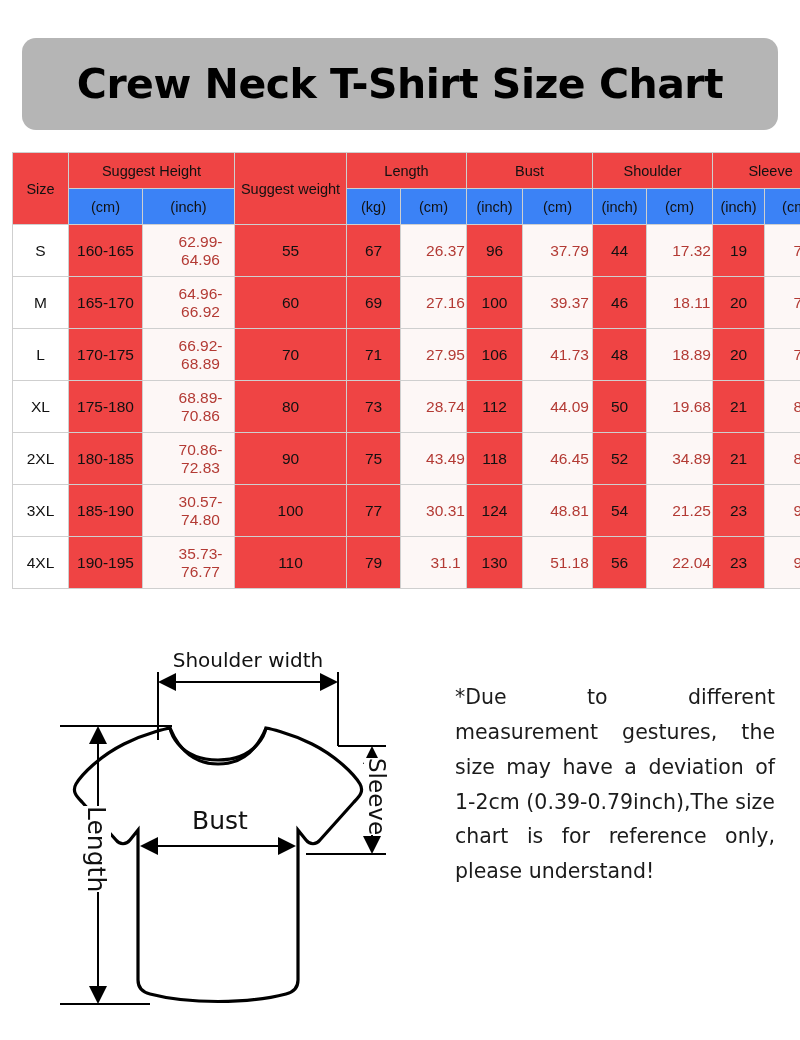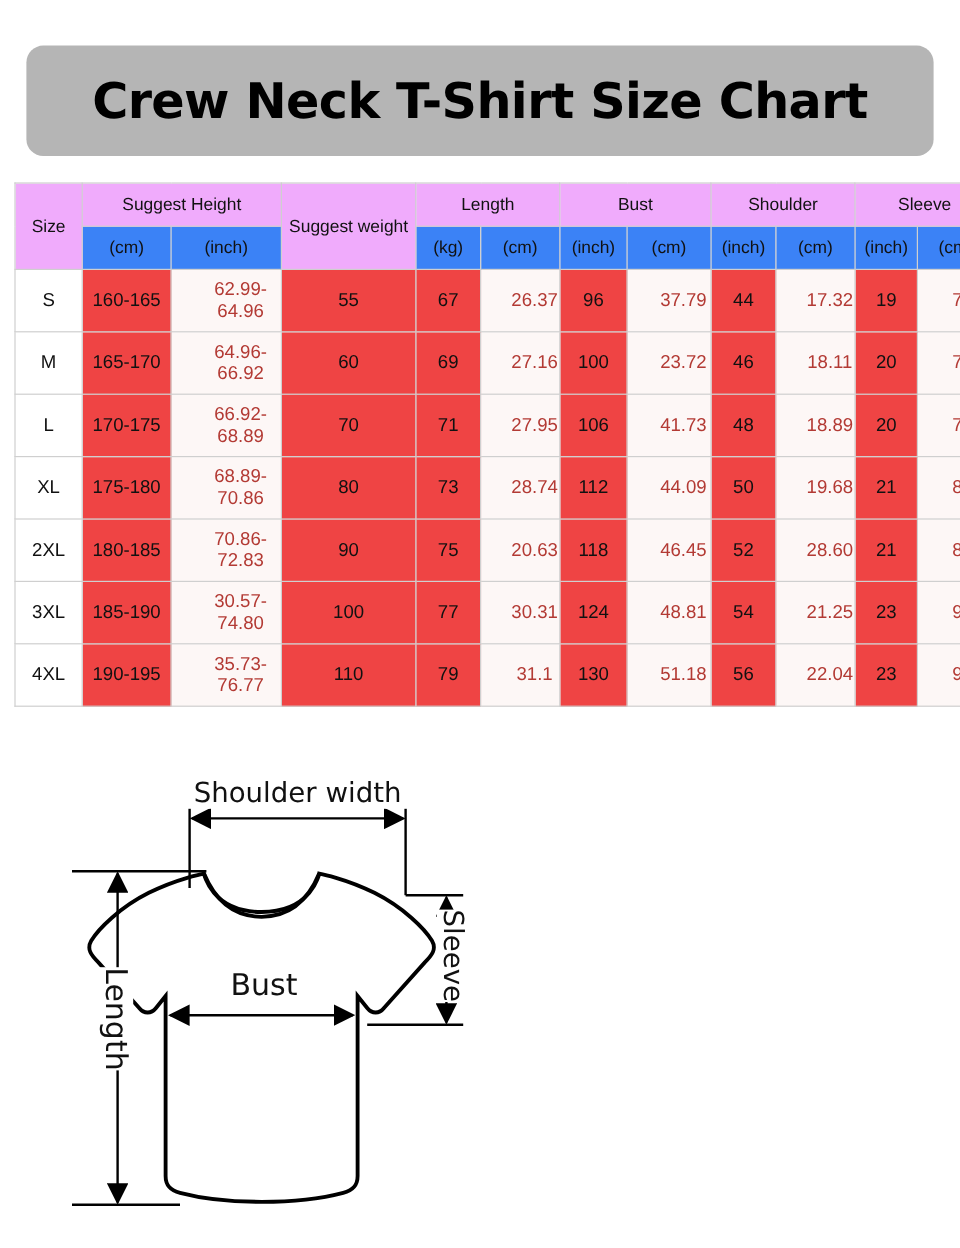--- a/index.html
+++ b/index.html
@@ -51,21 +51,21 @@
     text-align: center;
     font-weight: normal;
     font-size: 14.5px;
     font-family: "Liberation Sans", sans-serif;
     padding: 0;
     height: 36px;
     color: #111;
   }
   
   .hdr-group th {
-    background: #f0abfc;
+    background: #ef4444;
     font-size: 15px;
     height: 38px;
   }
   .hdr-units td {
     background: #3b82f6;
     font-size: 14px;
     height: 34px;
   }
   .unit-inch { color: #b33a34; }
   td.size-cell {
@@ -190,21 +190,21 @@
         <td class="inch">7.48</td>
       </tr>
       <tr class="data-row">
         <td class="size-cell">M</td>
         <td class="num">165-170</td>
         <td class="inch">64.96-66.92</td>
         <td class="num">60</td>
         <td class="num">69</td>
         <td class="inch">27.16</td>
         <td class="num">100</td>
-        <td class="inch">23.72</td>
+        <td class="inch">39.37</td>
         <td class="num">46</td>
         <td class="inch">18.11</td>
         <td class="num">20</td>
         <td class="inch">7.87</td>
       </tr>
       <tr class="data-row">
         <td class="size-cell">L</td>
         <td class="num">170-175</td>
         <td class="inch">66.92-68.89</td>
         <td class="num">70</td>
@@ -230,25 +230,25 @@
         <td class="inch">19.68</td>
         <td class="num">21</td>
         <td class="inch">8.26</td>
       </tr>
       <tr class="data-row">
         <td class="size-cell">2XL</td>
         <td class="num">180-185</td>
         <td class="inch">70.86-72.83</td>
         <td class="num">90</td>
         <td class="num">75</td>
-        <td class="inch">20.63</td>
+        <td class="inch">43.49</td>
         <td class="num">118</td>
         <td class="inch">46.45</td>
         <td class="num">52</td>
-        <td class="inch">28.60</td>
+        <td class="inch">34.89</td>
         <td class="num">21</td>
         <td class="inch">8.26</td>
       </tr>
       <tr class="data-row">
         <td class="size-cell">3XL</td>
         <td class="num">185-190</td>
         <td class="inch">30.57-74.80</td>
         <td class="num">100</td>
         <td class="num">77</td>
         <td class="inch">30.31</td>
@@ -332,20 +332,21 @@
 
       <g stroke="#000" stroke-width="2">
         <line x1="40" y1="98" x2="152" y2="98"></line>
         <line x1="40" y1="376" x2="130" y2="376"></line>
         <line x1="78" y1="100" x2="78" y2="374" marker-start="url(#arrL)" marker-end="url(#arrR)"></line>
       </g>
     </svg>
 
     
     <div style="position:absolute;left:0;top:0;width:420px;height:412px;pointer-events:none;">
-      <span style="position:absolute;left:128px;top:20px;width:200px;text-align:center;font-family:'DejaVu Sans',sans-serif;font-size:23px;background:#fff;">Shoulder width</span>
+      <span style="position:absolute;left:128px;top:20px;width:200px;text-align:center;font-family:'DejaVu Sans',sans-serif;font-size:20px;background:#fff;">Shoulder width</span>
       <span style="position:absolute;left:160px;top:178px;width:80px;text-align:center;font-family:'DejaVu Sans',sans-serif;font-size:25px;background:#fff;">Bust</span>
       <span style="position:absolute;left:344px;top:130px;font-family:'DejaVu Sans',sans-serif;font-size:23px;writing-mode:vertical-rl;text-orientation:mixed;background:#fff;">Sleeve</span>
       <span style="position:absolute;left:62px;top:178px;font-family:'DejaVu Sans',sans-serif;font-size:25px;writing-mode:vertical-rl;text-orientation:mixed;background:#fff;">Length</span>
     </div>
   </div>
 
+  <div class="note">*Due to different measurement gestures, the size may have a deviation of 1-2cm (0.39-0.79inch),The size chart is for reference only, please understand!</div>
 </div>
 
 </body></html>

